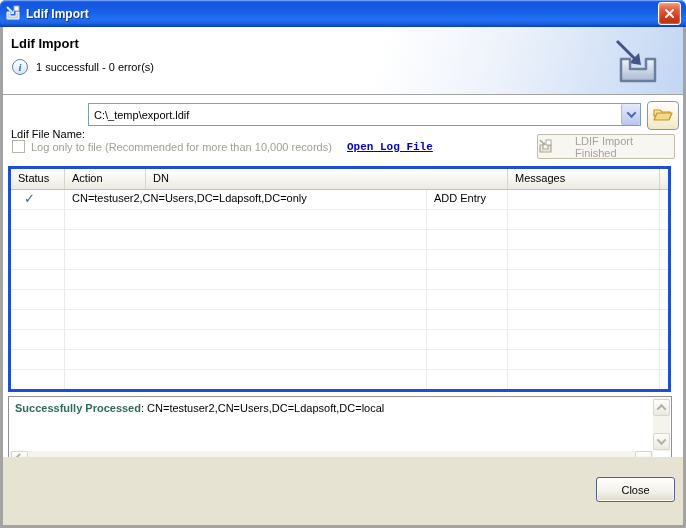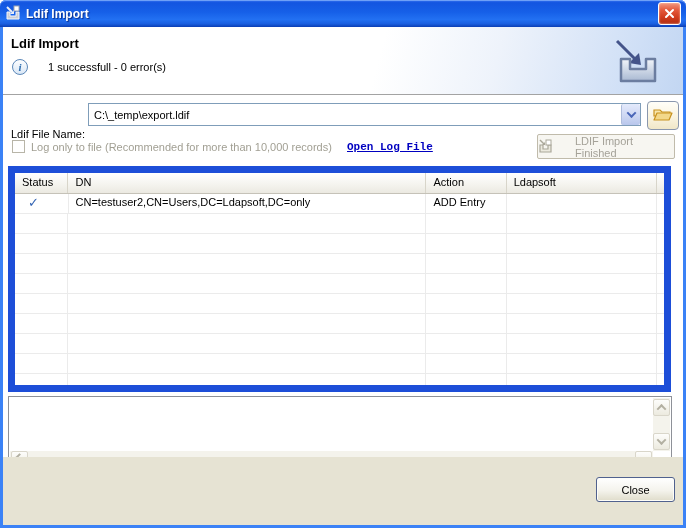--- a/index.html
+++ b/index.html
@@ -1,54 +1,54 @@
 <!DOCTYPE html>
 <html><head>
 <meta charset="utf-8">
 <style>
   html,body{margin:0;padding:0;background:#fff;}
   body{width:686px;height:528px;position:relative;font-family:"Liberation Sans","DejaVu Sans",sans-serif;font-size:11px;color:#000;overflow:hidden;}
-  .window{position:absolute;inset:0;background:#3b82f6;border-radius:6px 6px 0 0;}
+  .window{position:absolute;inset:0;background:#a3a3a3;border-radius:6px 6px 0 0;}
   
   .titlebar{position:absolute;left:0;top:0;right:0;height:27px;border-radius:6px 6px 0 0;
     background:linear-gradient(180deg,#3a77f2 0%,#1355e0 10%,#1660e8 45%,#2270f2 72%,#1a5fe0 88%,#0b3eb4 100%);
     box-shadow:inset 0 1px 0 #6ea0f7;display:flex;align-items:center;padding:0 5px;}
   .title-text{color:#fff;font-weight:bold;font-size:12px;margin-left:5px;text-shadow:1px 1px 1px #0a2f8c;flex:1;}
   .btn-close{width:21px;height:21px;border:1px solid #fff;border-radius:3px;
     background:linear-gradient(180deg,#f2987f 0%,#e3573a 35%,#cf3a1c 70%,#b02e12 100%);
     display:flex;align-items:center;justify-content:center;box-shadow:inset 0 0 2px #ffd0c0;}
   
   .content{position:absolute;left:3px;right:3px;top:27px;bottom:3px;background:#ffffff;overflow:hidden;}
   
   .header{position:absolute;left:0;top:0;width:680px;height:67px;
     background:linear-gradient(105deg,#ffffff 55%,#eef3fb 72%,#cfdff6 92%,#c2d6f2 100%);}
   .header h1{margin:0;position:absolute;left:8px;top:9px;font-size:13px;font-weight:bold;}
   .info-row{position:absolute;left:9px;top:32px;display:flex;align-items:center;}
   .info-icon{width:14px;height:14px;border-radius:50%;border:1px solid #5b87b8;color:#2f6fb0;
     background:linear-gradient(180deg,#fdfeff,#d9e7f6);font:italic bold 11px "Liberation Serif",serif;
     display:flex;align-items:center;justify-content:center;line-height:1;}
-  .info-text{margin-left:20px;}
+  .info-text{margin-left:8px;}
   .big-icon{position:absolute;right:18px;top:10px;}
   .hsep{position:absolute;left:0;top:67px;width:680px;height:2px;border-top:1px solid #a3a3a3;background:#fff;}
   
   .file-label{position:absolute;left:8px;top:82px;margin-top:19px;}
   .combo{position:absolute;left:85px;top:76px;width:553px;height:23px;border:1px solid #7f9db9;background:#fff;display:flex;box-sizing:border-box;}
   .combo input{flex:1;border:none;outline:none;padding:0 4px 0 5px;font:11px "Liberation Sans",sans-serif;background:transparent;}
   .combo-btn{width:18px;height:100%;background:linear-gradient(180deg,#e4eafc 0%,#ccd6f2 60%,#b8c6ec 100%);
     border-left:1px solid #aebcdc;border-radius:2px;display:flex;align-items:center;justify-content:center;}
   .folder-btn{position:absolute;left:644px;top:74px;width:30px;height:27px;border:1px solid #8a97ad;border-radius:4px;
     background:linear-gradient(180deg,#fffef8 0%,#faf4e0 55%,#f0e7c8 100%);display:flex;align-items:center;justify-content:center;}
   
   .checkbox{position:absolute;left:9px;top:113px;width:13px;height:13px;border:1px solid #b8b5a8;background:#fff;box-sizing:border-box;}
   .cb-label{position:absolute;left:28px;top:114px;color:#a19f93;}
   .log-link{position:absolute;left:344px;top:114px;color:#0000c0;text-decoration:underline;font-weight:bold;cursor:pointer;font-family:Liberation Mono, monospace;}
   .finished-btn{position:absolute;left:534px;top:107px;width:138px;height:25px;border:1px solid #c0bbab;border-radius:2px;
     background:#f7f6f1;color:#a5a299;display:flex;align-items:center;justify-content:center;gap:22px;box-sizing:border-box;}
   
-  .table{position:absolute;left:5px;top:139px;width:663px;height:226px;border:7px solid #1d4ed8;box-sizing:border-box;background:#fff;overflow:hidden;}
+  .table{position:absolute;left:5px;top:139px;width:663px;height:226px;border:3px solid #1d4ed8;box-sizing:border-box;background:#fff;overflow:hidden;}
   .thead{display:flex;height:20px;background:linear-gradient(180deg,#ffffff 0%,#f4f3ee 60%,#ebe9e1 100%);border-bottom:1px solid #c5c2b8;}
   .th{box-sizing:border-box;border-right:1px solid #d8d5ca;padding:3px 0 0 7px;overflow:hidden;white-space:nowrap;}
   .trow{display:flex;height:19px;border-bottom:1px solid #ebebeb;}
   .td{box-sizing:border-box;border-right:1px solid #ebebeb;padding:2px 0 0 7px;overflow:hidden;white-space:nowrap;}
   .c-status{width:54px;}.c-dn{width:362px;}.c-action{width:81px;}.c-msg{width:152px;}.c-fill{flex:1;border-right:none;}
   .check{color:#3465b4;font-weight:bold;font-size:13px;line-height:13px;padding-left:13px;}
   
   .panel{position:absolute;left:5px;top:369px;width:664px;height:74px;border:1px solid #8e9198;background:#fff;box-sizing:border-box;}
   .panel-text{position:absolute;left:6px;top:5px;white-space:nowrap;}
   .ok-label{font-weight:bold;color:#2e6b5c;}
@@ -141,23 +141,23 @@
           <path d="M2 6 h3 v4 h5 v-4 h3 v7 h-11 z" fill="#eceadf" stroke="#aaa79a" stroke-width="1.2"></path>
           <rect x="8" y="1" width="5" height="5" fill="#fff" stroke="#aaa79a"></rect>
         </svg>
       </span>
       <span>LDIF Import Finished</span>
     </div>
 
     <div class="table">
       <div class="thead">
         <div class="th c-status">Status</div>
+        <div class="th c-action">Action</div>
         <div class="th c-dn">DN</div>
-        <div class="th c-action">Action</div>
-        <div class="th c-msg">Ldapsoft</div>
+        <div class="th c-msg">Messages</div>
         <div class="th c-fill"></div>
       </div>
       <div id="table-body">
         <div class="trow">
           <div class="td c-status check">✓</div>
           <div class="td c-dn">CN=testuser2,CN=Users,DC=Ldapsoft,DC=only</div>
           <div class="td c-action">ADD Entry</div>
           <div class="td c-msg"></div>
           <div class="td c-fill"></div>
         </div>
@@ -228,20 +228,23 @@
             <div class="td c-status"></div>
             <div class="td c-dn"></div>
             <div class="td c-action"></div>
             <div class="td c-msg"></div>
             <div class="td c-fill"></div>
           </div>
         </div>
     </div>
 
     <div class="panel">
+      <div class="panel-text">
+        <span class="ok-label">Successfully Processed</span><span>: CN=testuser2,CN=Users,DC=Ldapsoft,DC=local</span>
+      </div>
       <div class="vscroll">
         <div class="sbtn">
             <span class="chev up"></span>
           </div>
         <div class="sbtn">
             <span class="chev down"></span>
           </div>
       </div>
       <div class="hscroll">
         <div class="sbtn">

